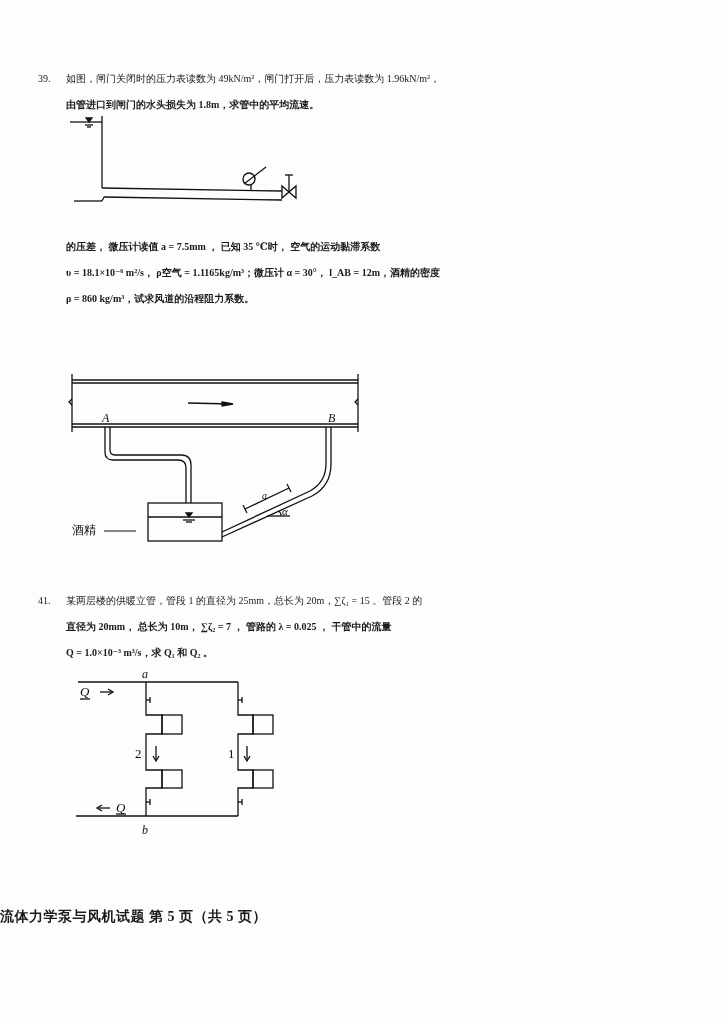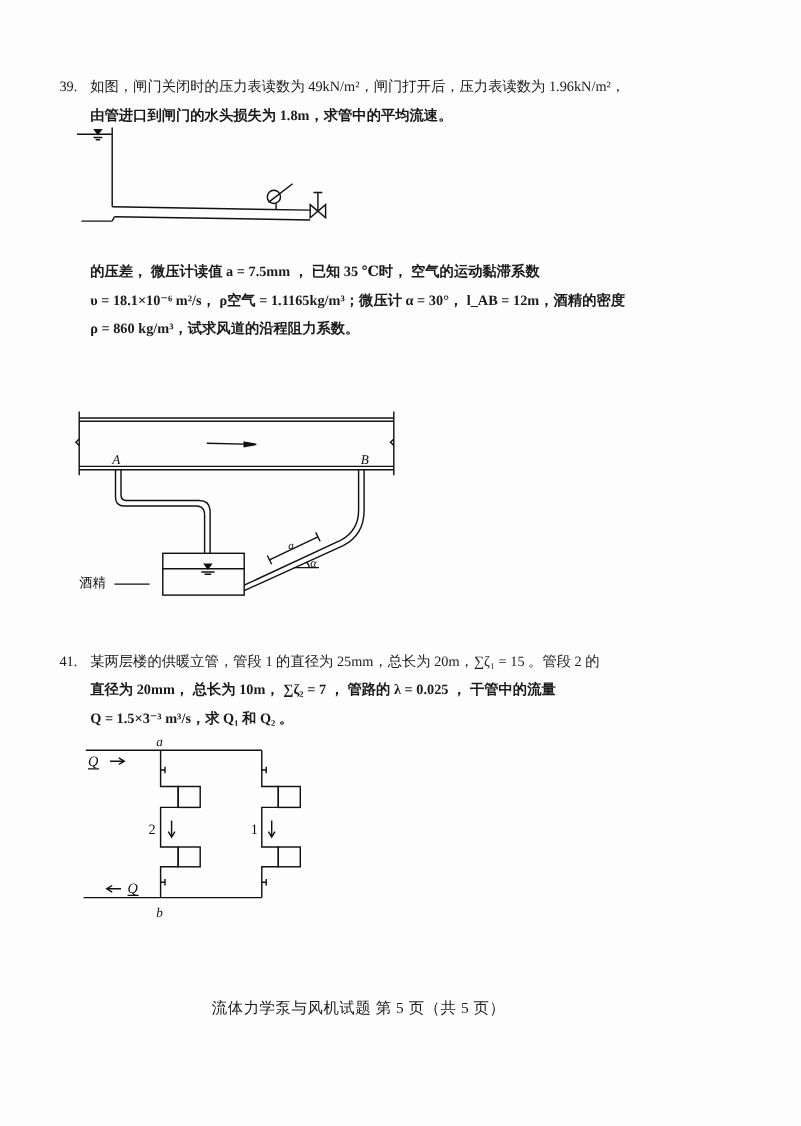--- a/index.html
+++ b/index.html
@@ -1,24 +1,24 @@
 <!DOCTYPE html>
 <html><head>
 <meta charset="utf-8">
 <style>
   html, body { margin: 0; padding: 0; }
   body {
     width: 728px; height: 1024px; background: #fdfdfd; position: relative; overflow: hidden;
     font-family: "Liberation Serif", "DejaVu Serif", serif; color: #1a1a1a;
   }
-  .q { position: absolute; left: 38px; width: 560px; font-size: 13px; line-height: 26px; margin-left: 16px; }
+  .q { position: absolute; left: 38px; width: 560px; font-size: 10px; line-height: 26px; }
   .q .num { display: inline-block; width: 28px; }
   .q .line { white-space: nowrap; }
   .q .indent { padding-left: 28px; font-weight: bold; }
-  .footer { position: absolute; left: 0; width: 652px; top: 908px; text-align: center; font-size: 14px; letter-spacing: 0.5px; }
+  .footer { position: absolute; left: 0; width: 652px; top: 908px; text-align: left; font-size: 14px; letter-spacing: 0.5px; font-weight: bold; }
   .diagram { position: absolute; }
   .diagram svg { display: block; }
   .label-text { font-family: "Liberation Serif", serif; }
 </style>
 </head>
 <body>
 
 <div class="q" style="top:66px;">
   <div class="line">
     <span class="num">39.</span><span>如图，闸门关闭时的压力表读数为 49kN/m²，闸门打开后，压力表读数为 1.96kN/m²，</span>
@@ -104,21 +104,21 @@
     <text x="10" y="168" font-size="12" fill="#111" font-family="DejaVu Sans, sans-serif">酒精</text>
     <line x1="42" y1="165" x2="74" y2="165" stroke="#111" stroke-width="1"></line>
   </svg>
 </div>
 
 <div class="q" style="top:588px;">
   <div class="line">
     <span class="num">41.</span><span>某两层楼的供暖立管，管段 1 的直径为 25mm，总长为 20m，∑ζ₁ = 15 。管段 2 的</span>
   </div>
   <div class="line indent">直径为 20mm， 总长为 10m， ∑ζ₂ = 7 ， 管路的 λ = 0.025 ， 干管中的流量</div>
-  <div class="line indent">Q = 1.5×3⁻³ m³/s，求 Q₁ 和 Q₂ 。</div>
+  <div class="line indent">Q = 1.0×10⁻³ m³/s，求 Q₁ 和 Q₂ 。</div>
 </div>
 
 <div class="diagram" style="left:62px; top:668px;">
   <svg width="240" height="180" viewBox="0 0 240 180">
     <g stroke="#111" stroke-width="1.3" fill="none">
 
       <line x1="16" y1="14" x2="176" y2="14"></line>
 
       <line x1="14" y1="148" x2="176" y2="148"></line>
 

